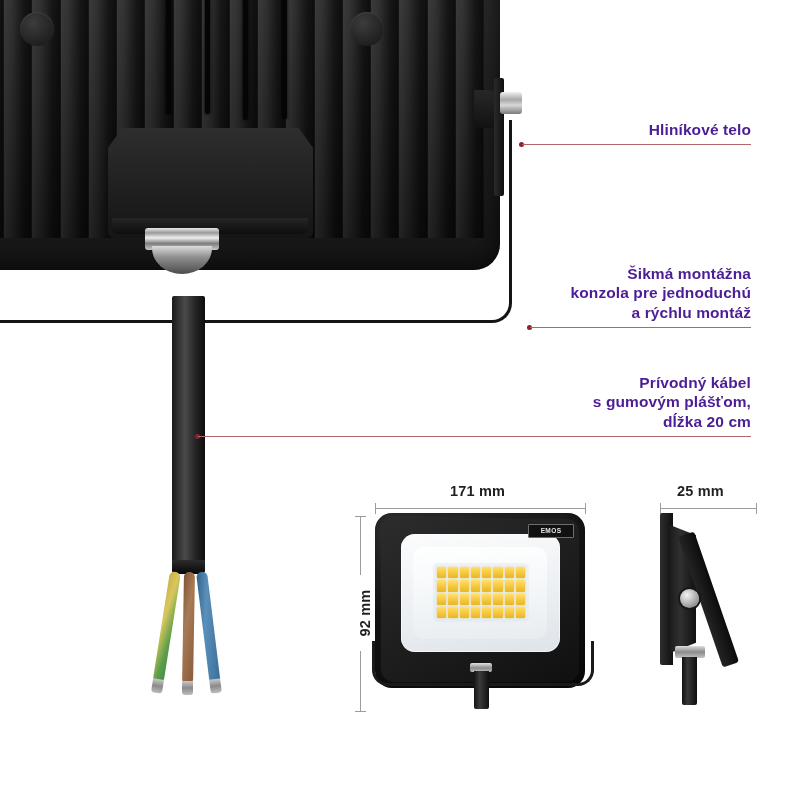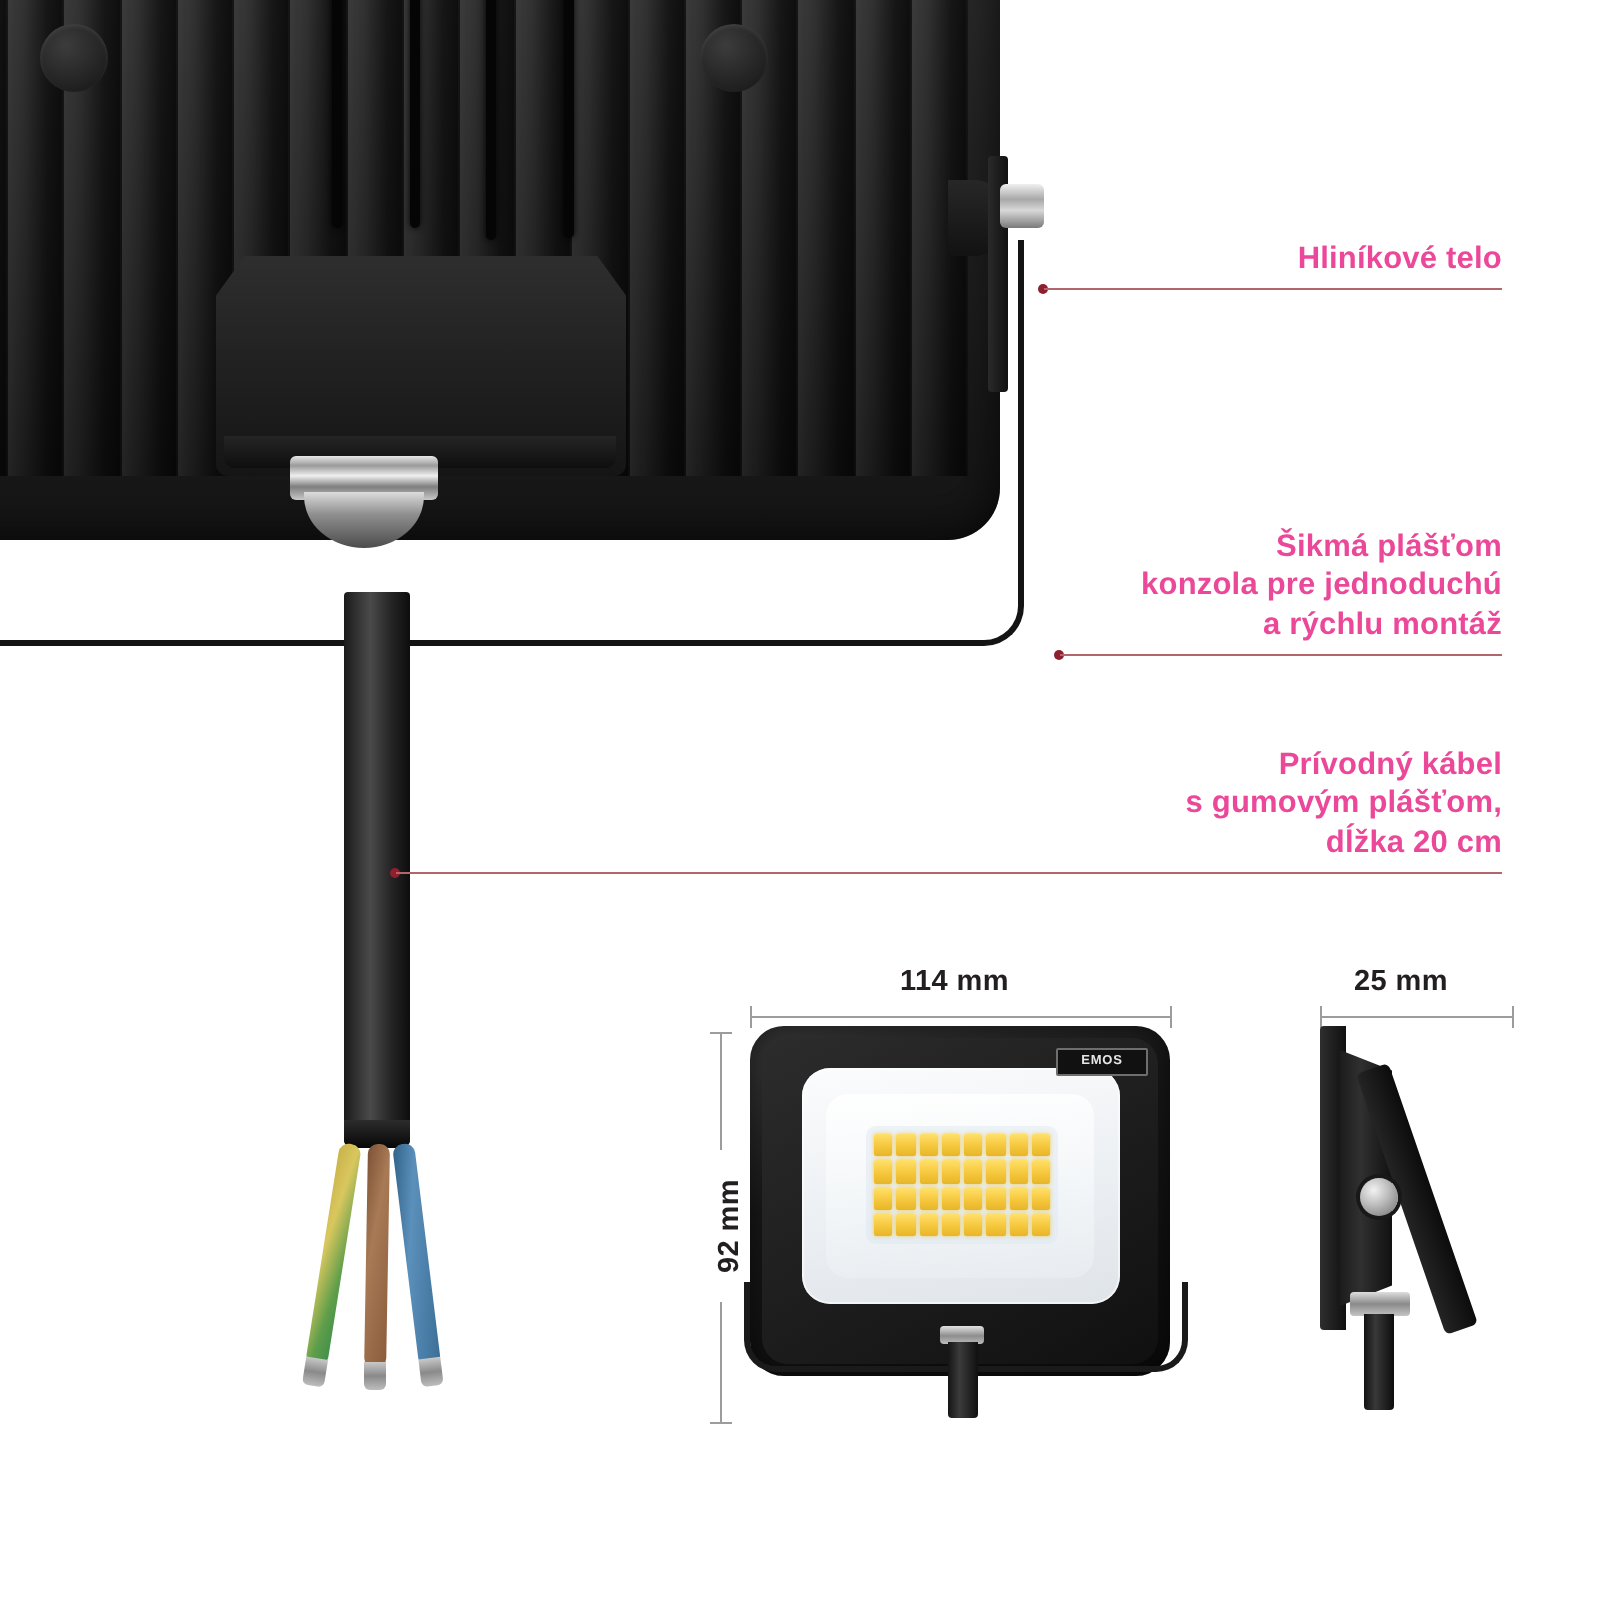--- a/index.html
+++ b/index.html
@@ -17,21 +17,21 @@
     width: 800px;
     height: 800px;
     background: #ffffff;
     overflow: hidden;
   }
 
   
   .callout {
     position: absolute;
     text-align: right;
-    color: #ec4899;
+    color: #4c1d95;
     font-size: 15.5px;
     line-height: 1.25;
     font-weight: 600;
     letter-spacing: 0.1px;
     white-space: pre-line;
   }
   .leader {
     position: absolute;
     height: 1px;
     background: #b4646b;
@@ -503,34 +503,34 @@
   <div class="wire" style="left:196px; top:572px; height:112px; transform:rotate(-7deg);
               background:linear-gradient(100deg,#2f6187 0%,#5b90bb 38%,#3a6e96 100%);"></div>
   <div class="wire-tip" style="left:210px; top:679px; transform:rotate(-7deg);"></div>
 
   <div class="leader-dot" style="left:519px; top:142px;"></div>
   <div class="leader" style="left:522px; top:144px; width:229px;"></div>
   <div class="callout" style="left:451px; top:120px; width:300px;">Hliníkové telo</div>
 
   <div class="leader-dot" style="left:527px; top:325px;"></div>
   <div class="leader" style="left:530px; top:327px; width:221px;"></div>
-  <div class="callout" style="left:451px; top:264px; width:300px;">Šikmá plášťom
+  <div class="callout" style="left:451px; top:264px; width:300px;">Šikmá montážna
 konzola pre jednoduchú
 a rýchlu montáž</div>
 
   <div class="leader-dot" style="left:195px; top:434px;"></div>
   <div class="leader" style="left:198px; top:436px; width:553px;"></div>
   <div class="callout" style="left:451px; top:373px; width:300px;">Prívodný kábel
 s gumovým plášťom,
 dĺžka 20 cm</div>
 
   <div class="dim-line-h" style="left:375px; top:508px; width:210px;"></div>
   <div class="dim-tick-v" style="left:375px; top:503px;"></div>
   <div class="dim-tick-v" style="left:585px; top:503px;"></div>
-  <div class="dim-label" style="left:445px; top:483px;">114 mm</div>
+  <div class="dim-label" style="left:445px; top:483px;">171 mm</div>
 
   <div class="dim-line-v" style="left:360px; top:516px; height:195px;"></div>
   <div class="dim-tick-h" style="left:355px; top:516px;"></div>
   <div class="dim-tick-h" style="left:355px; top:711px;"></div>
   <div class="dim-label vertical" style="left:327px; top:605px; width:66px; text-align:center;">92 mm</div>
 
   <div class="dim-line-h" style="left:660px; top:508px; width:96px;"></div>
   <div class="dim-tick-v" style="left:660px; top:503px;"></div>
   <div class="dim-tick-v" style="left:756px; top:503px;"></div>
   <div class="dim-label" style="left:672px; top:483px;">25 mm</div>

